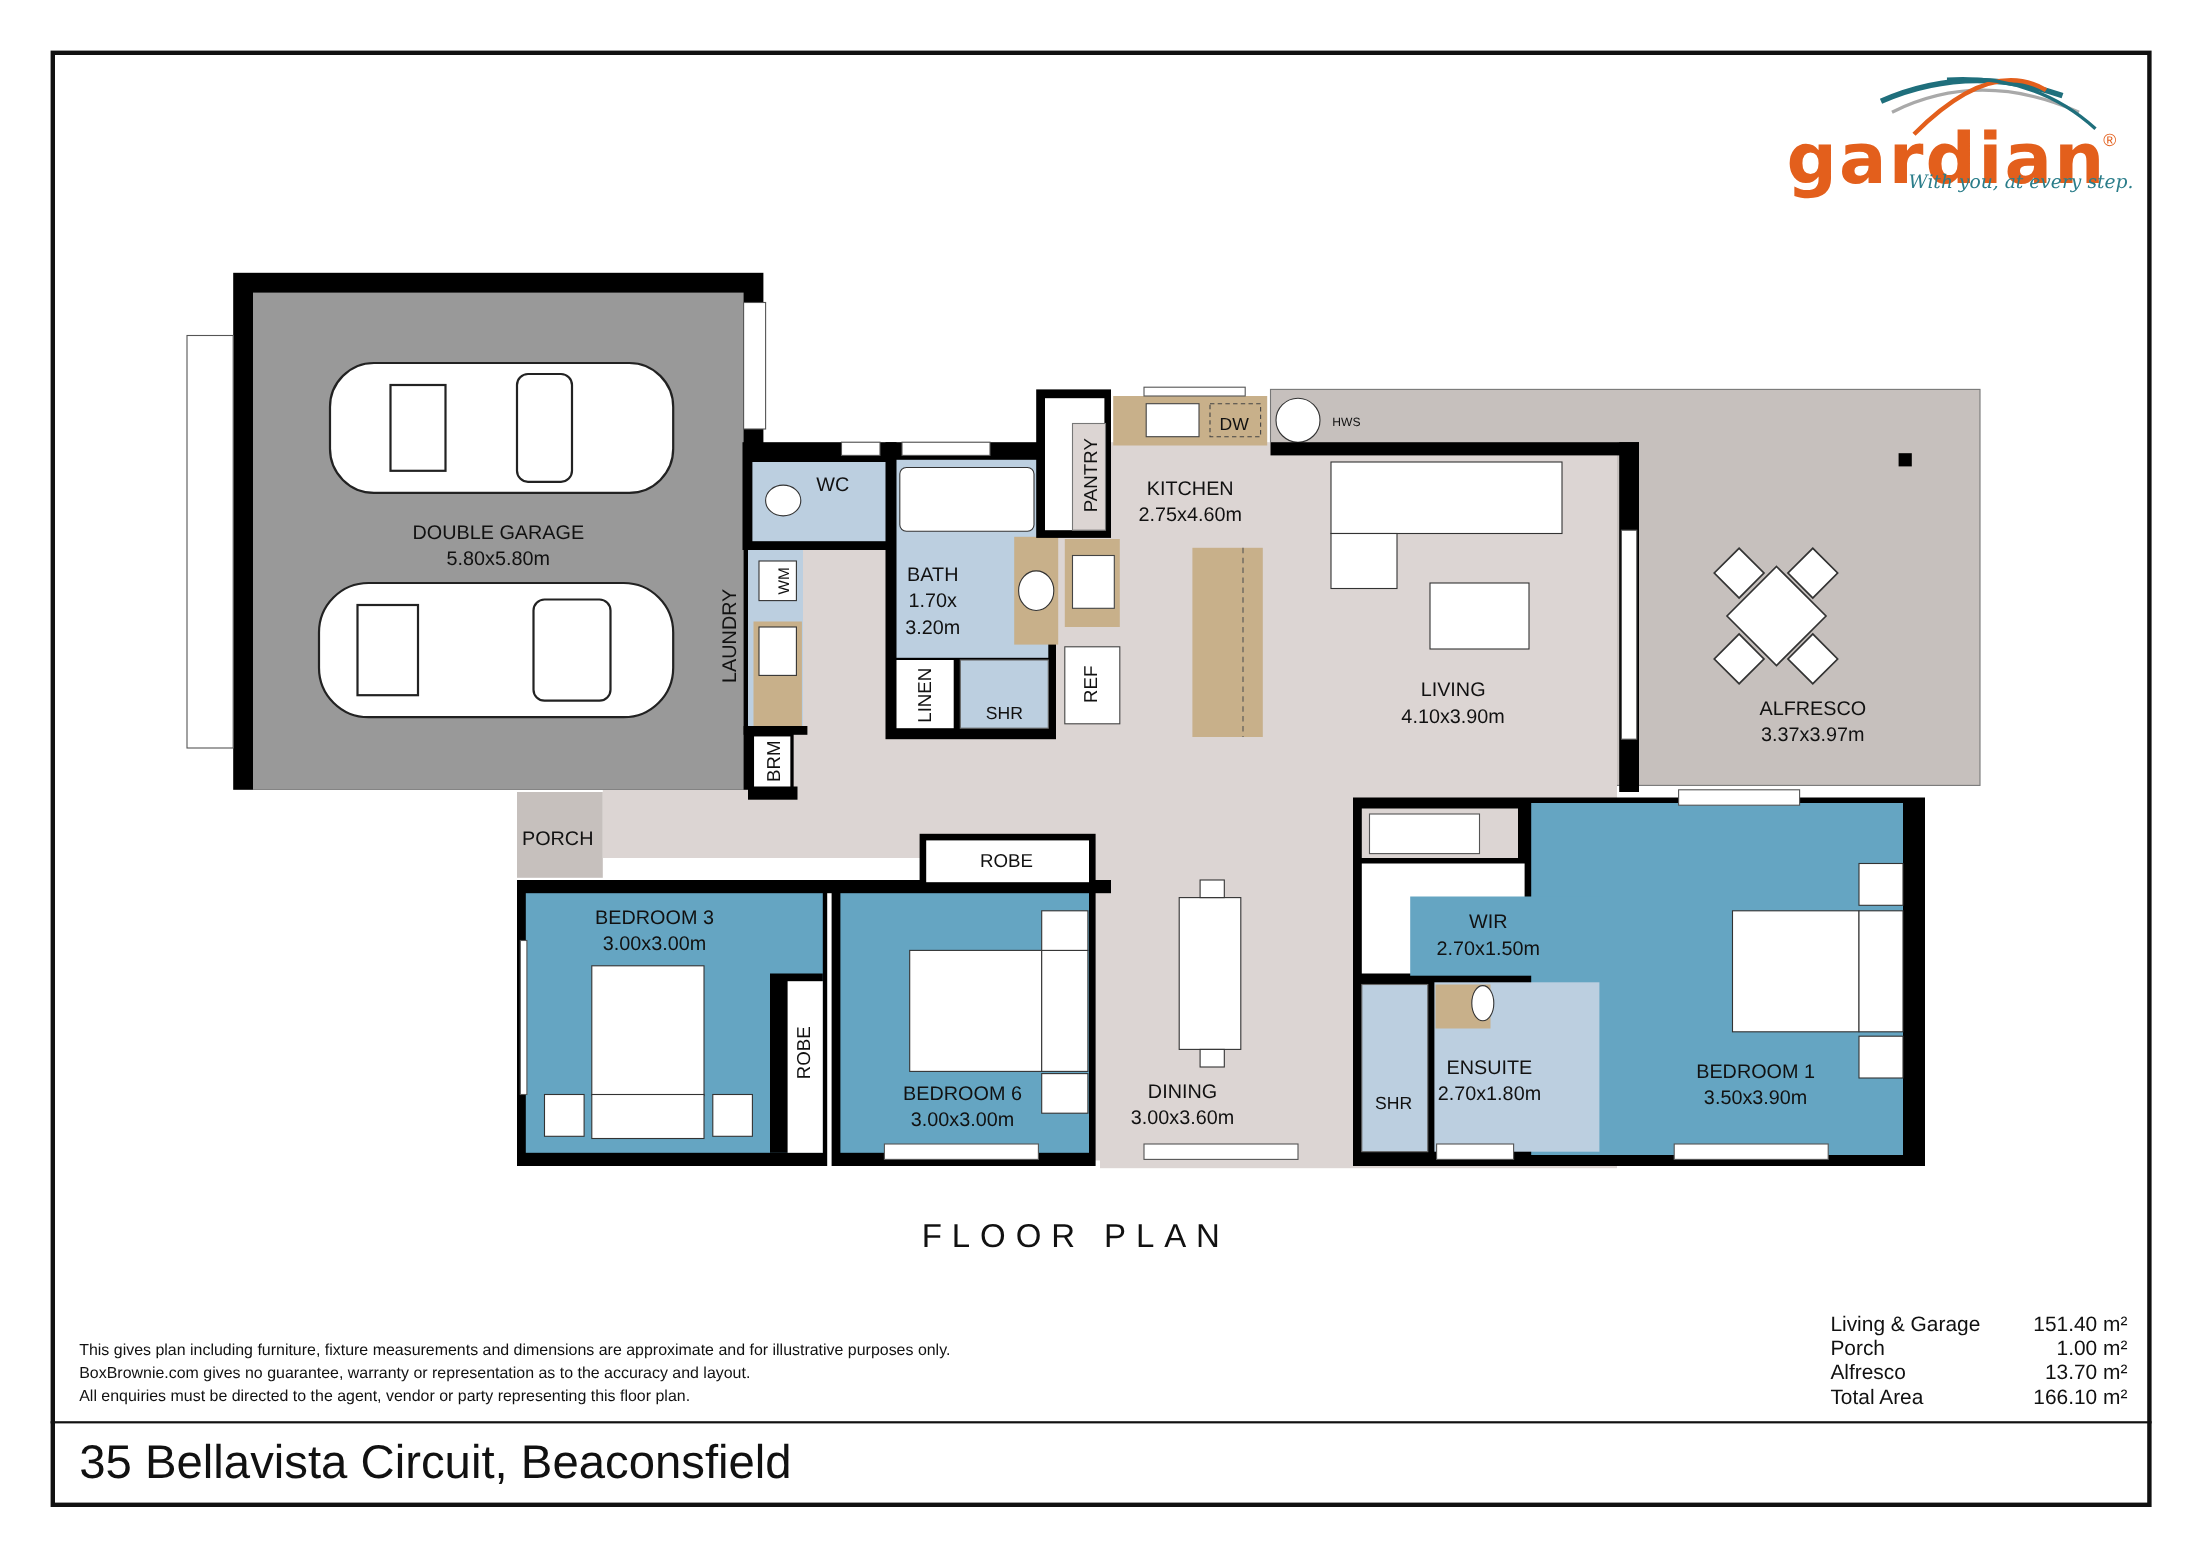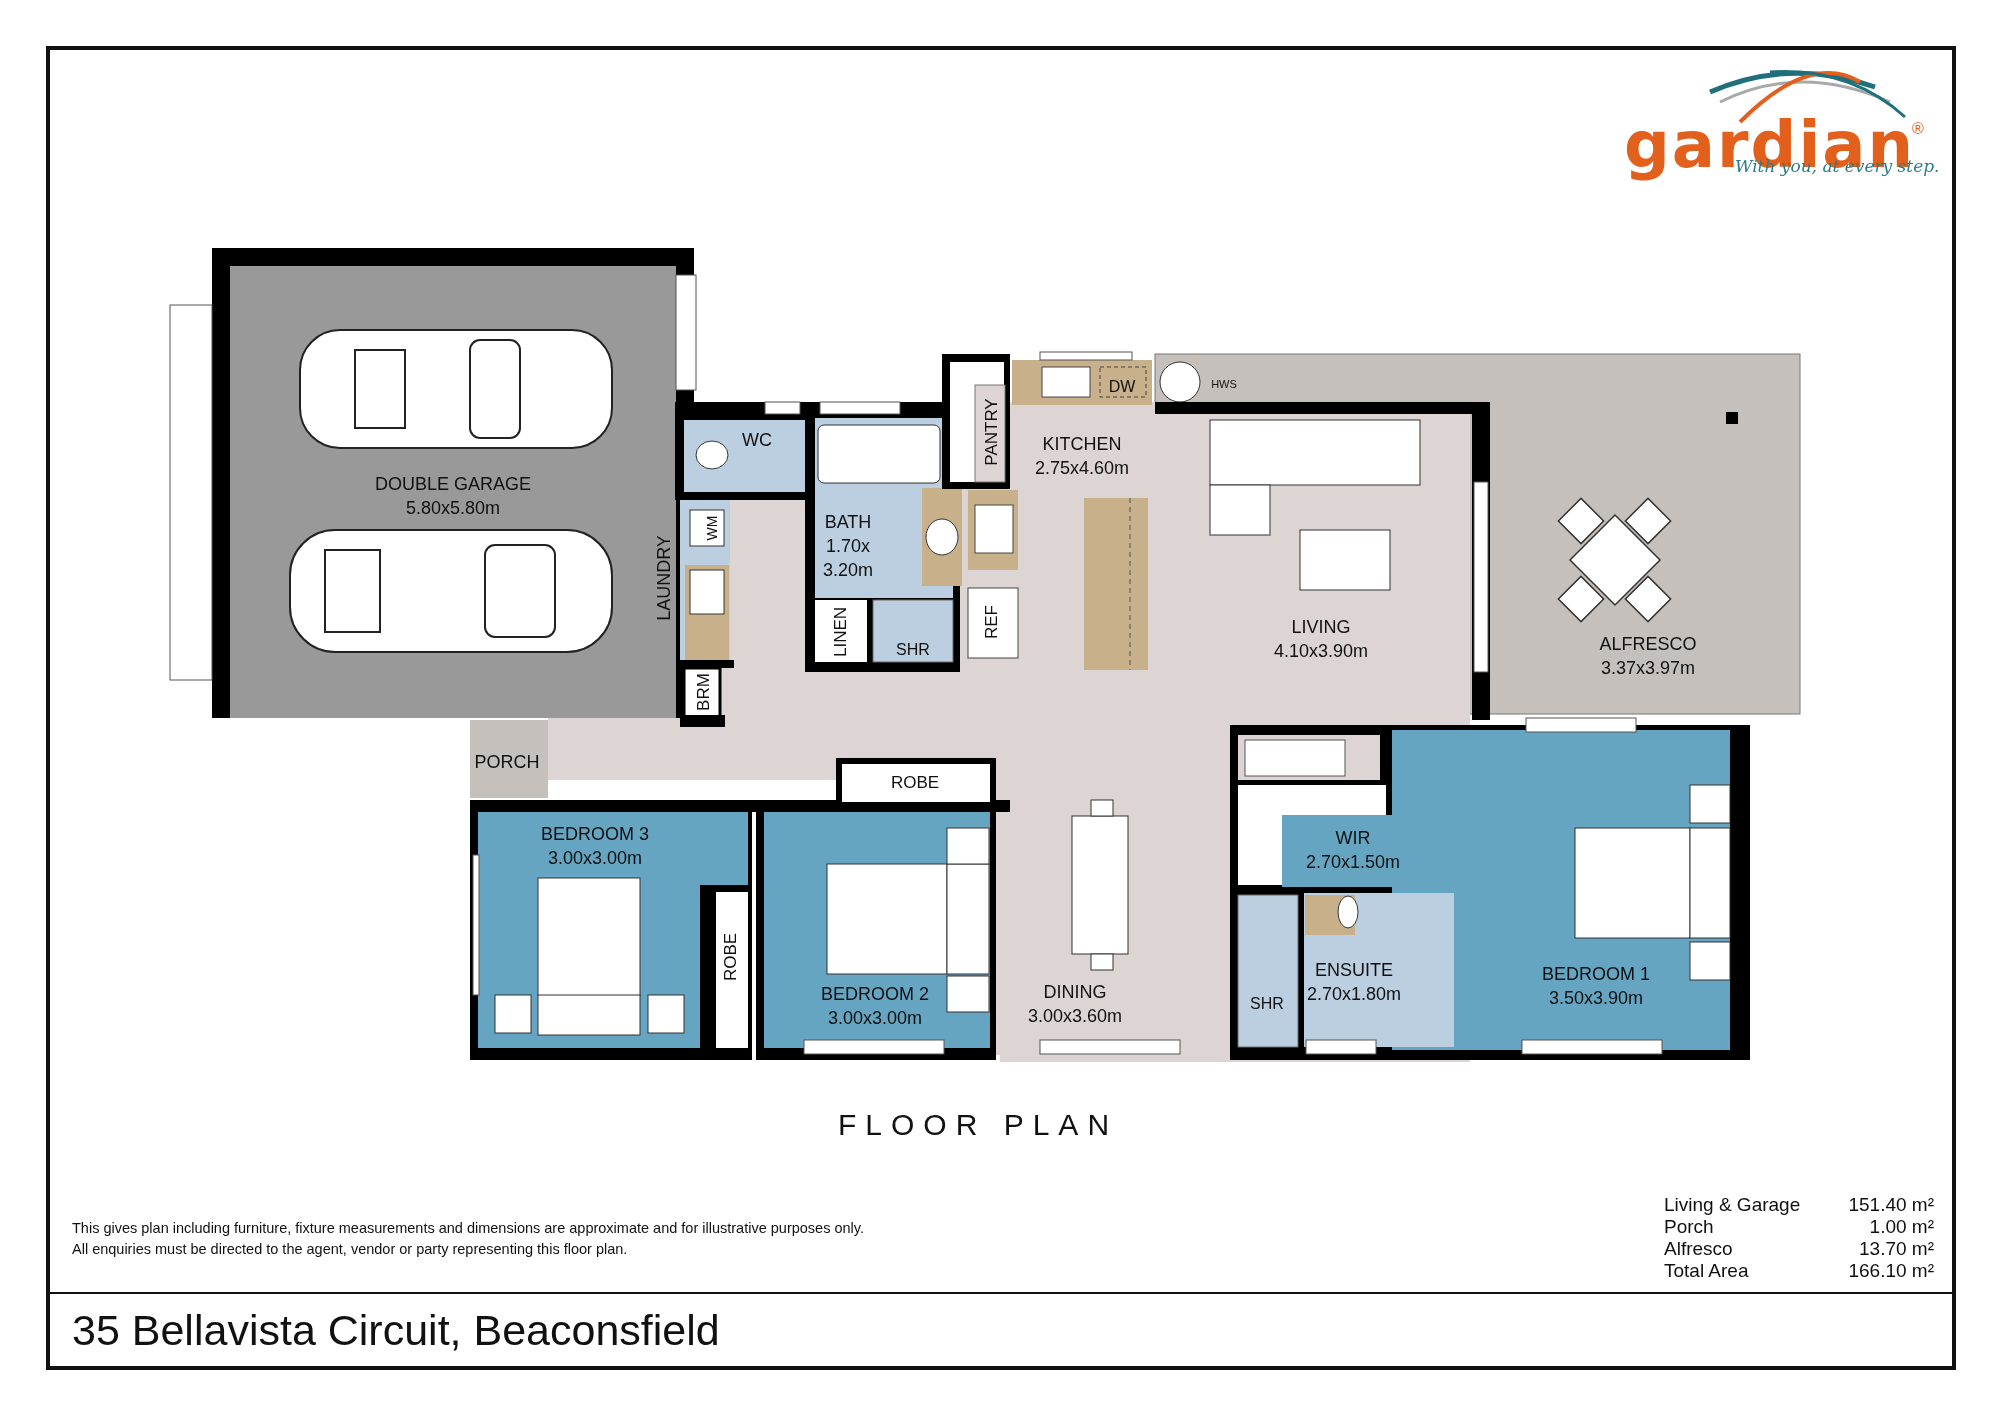--- a/index.html
+++ b/index.html
@@ -192,21 +192,21 @@
     <div>3.37x3.97m</div>
   </div>
 <div class="lbl" style="left:507px;top:750px;">PORCH</div>
 <div class="lbl" style="left:595px;top:822px;">
     <div>BEDROOM 3</div>
     <div>3.00x3.00m</div>
   </div>
 <div class="vlbl" style="left:731px;top:957px;">ROBE</div>
 <div class="lbl" style="left:915px;top:771px;font-size:17px;">ROBE</div>
 <div class="lbl" style="left:875px;top:982px;">
-    <div>BEDROOM 2</div>
+    <div>BEDROOM 6</div>
     <div>3.00x3.00m</div>
   </div>
 <div class="lbl" style="left:1075px;top:980px;">
     <div>DINING</div>
     <div>3.00x3.60m</div>
   </div>
 <div class="lbl" style="left:1353px;top:826px;">
     <div>WIR</div>
     <div>2.70x1.50m</div>
   </div>
@@ -217,20 +217,21 @@
 <div class="lbl" style="left:1267px;top:992px;font-size:16px;">SHR</div>
 <div class="lbl" style="left:1596px;top:962px;">
     <div>BEDROOM 1</div>
     <div>3.50x3.90m</div>
   </div>
 
 <div class="floorplan-title">FLOOR PLAN</div>
 
 <div class="disclaimer">
   <div>This gives plan including furniture, fixture measurements and dimensions are approximate and for illustrative purposes only.</div>
+  <div>BoxBrownie.com gives no guarantee, warranty or representation as to the accuracy and layout.</div>
   <div>All enquiries must be directed to the agent, vendor or party representing this floor plan.</div>
 </div>
 
 <div class="areas">
   <div class="row">
       <span>Living &amp; Garage</span>
       <span>151.40 m²</span>
     </div>
   <div class="row">
       <span>Porch</span>

